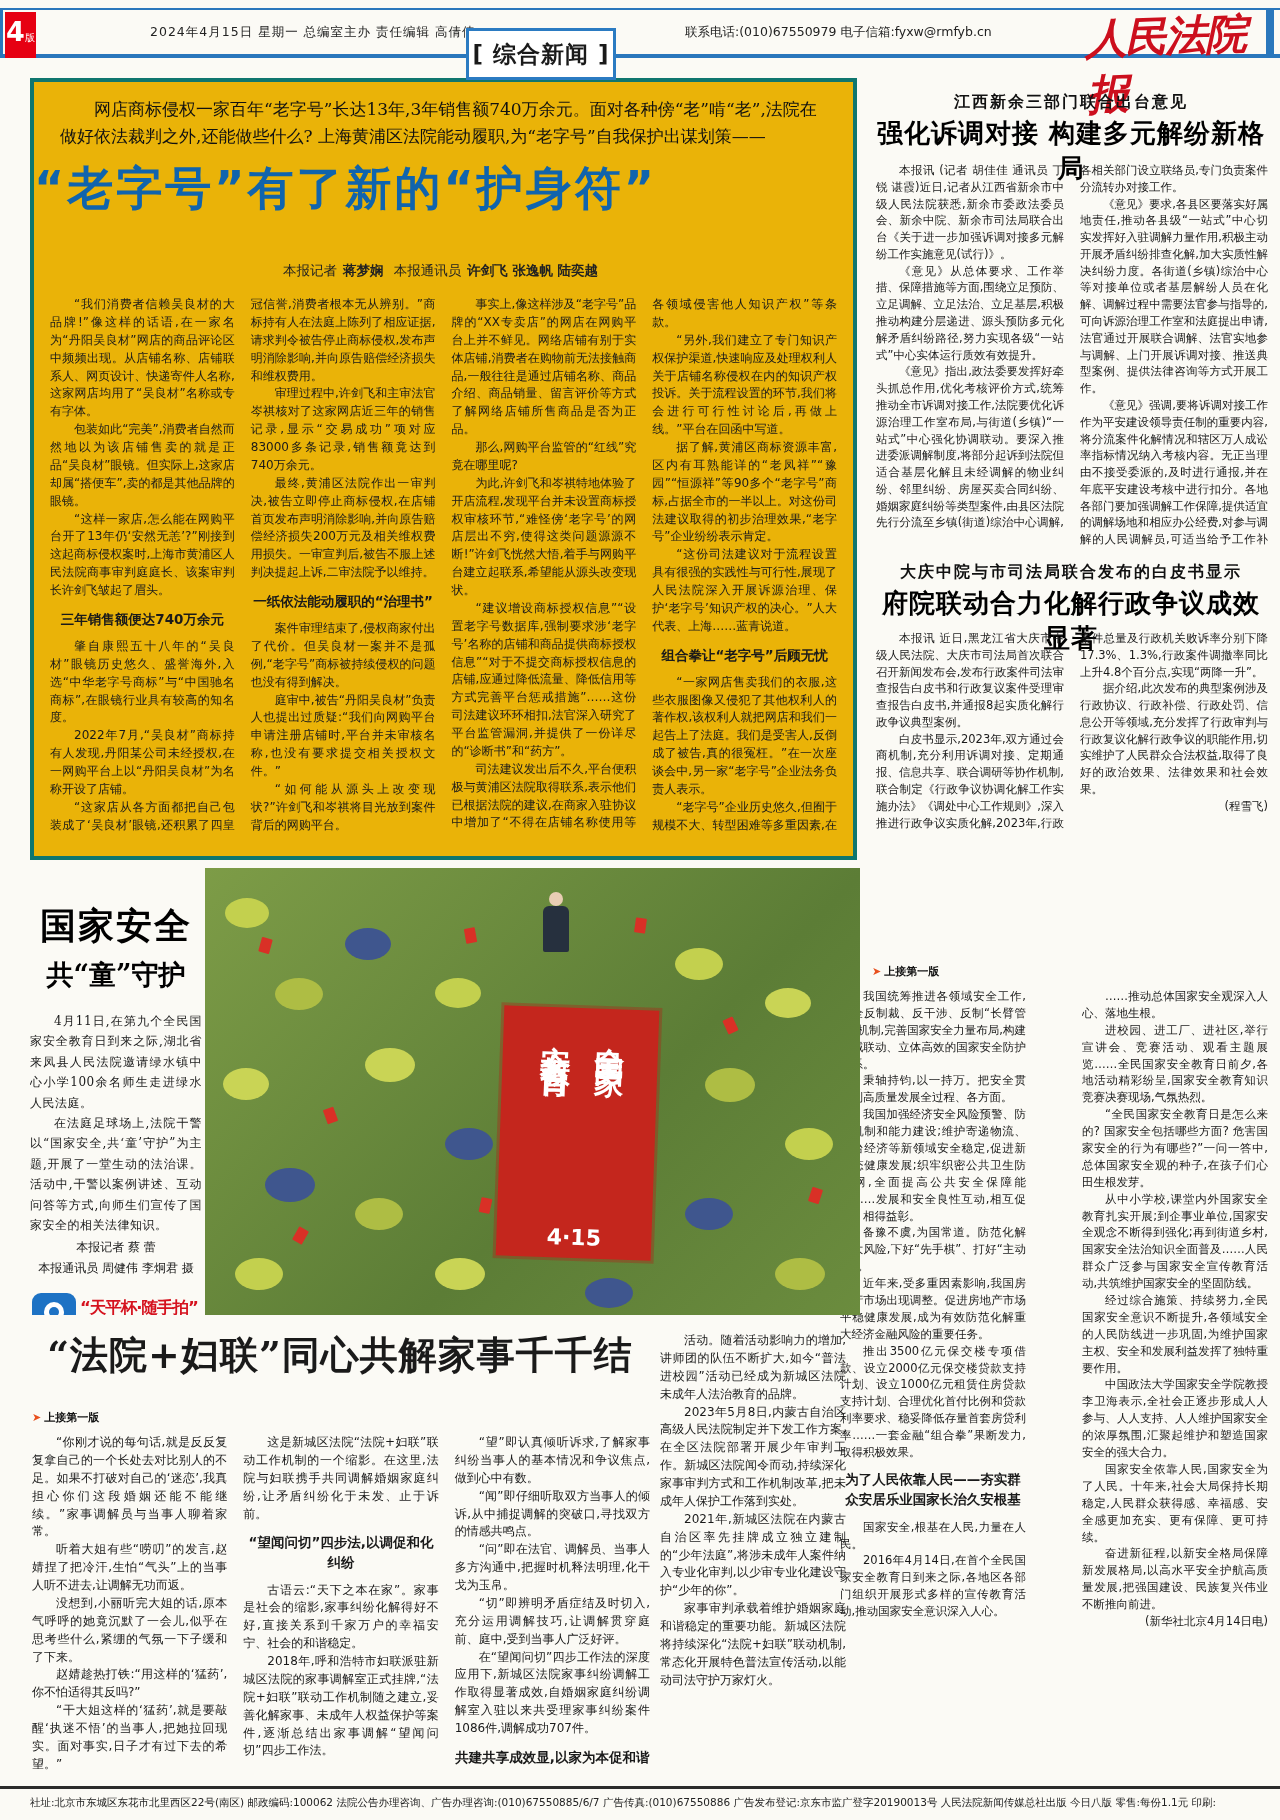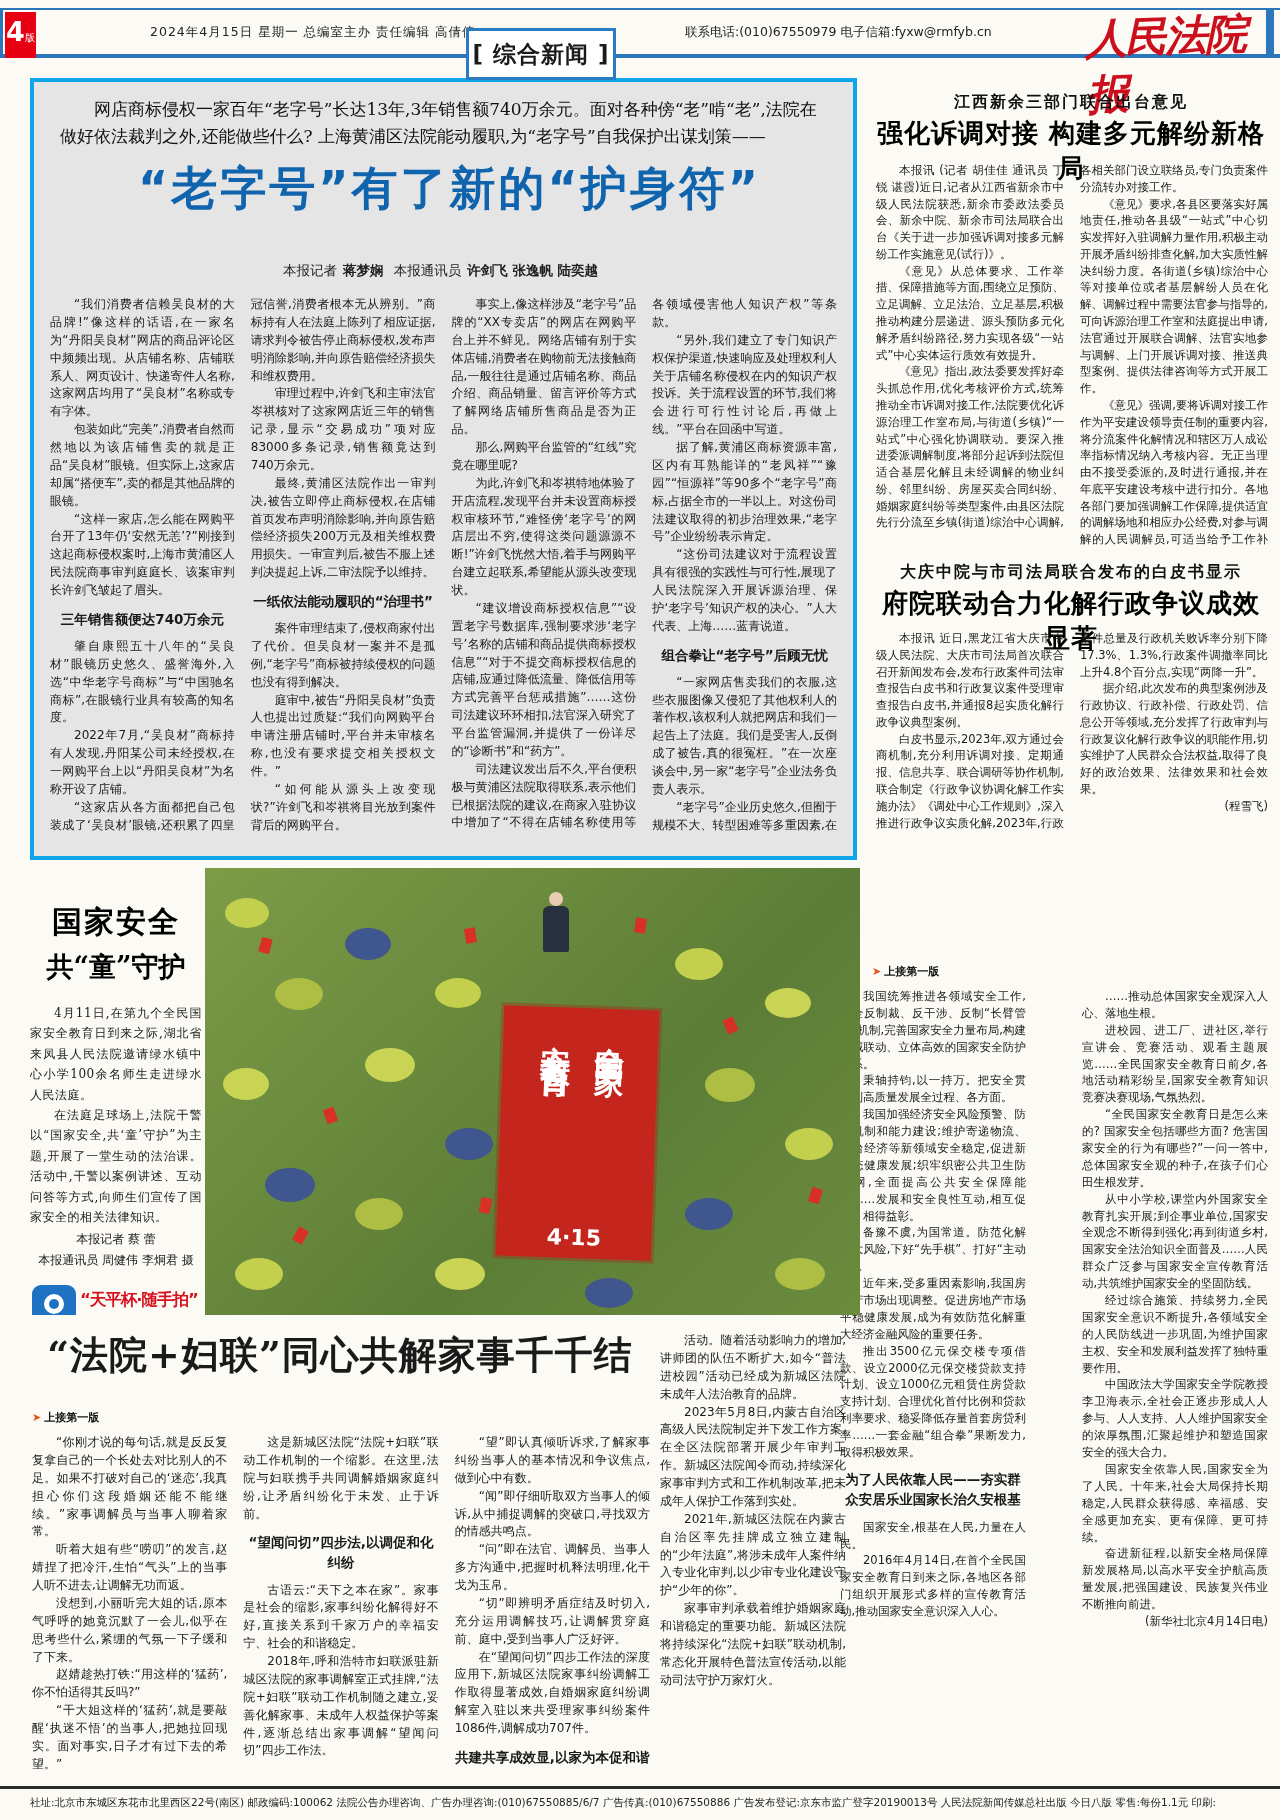--- a/index.html
+++ b/index.html
@@ -11,23 +11,23 @@
   
   .badge{left:5px;top:12px;width:31px;height:46px;background:#e60012;color:#fff;text-align:center;line-height:1;}
   .badge .n{font-size:27px;font-weight:bold;display:inline-block;margin-top:6px;}
   .badge .u{font-size:10px;display:inline-block;}
   .dateline{left:150px;top:24px;font-size:12.5px;color:#222;letter-spacing:1px;}
   .contact{left:685px;top:24px;font-size:12.5px;color:#222;}
   .masthead{left:1086px;top:8px;font-size:42px;color:#cc0f1d;font-weight:bold;font-style:italic;font-family:"DejaVu Serif",serif;transform:rotate(-2deg);letter-spacing:-2px;}
   .section-box{left:466px;top:28px;width:144px;height:46px;background:#fff;border:3px solid #2b7bc2;z-index:5;text-align:center;}
   .section-box span{font-size:23px;font-weight:bold;line-height:46px;letter-spacing:1px;}
   
-  .leadbox{left:30px;top:78px;width:827px;height:782px;border:4px solid #0ea5e9;box-sizing:border-box;background:#e5e5e5;overflow:hidden;}
+  .leadbox{left:30px;top:78px;width:827px;height:782px;border:4px solid #0f766e;box-sizing:border-box;background:#eab308;overflow:hidden;}
   .lead-intro{left:26px;top:14px;width:767px;font-size:17px;line-height:1.6;text-indent:2em;font-family:"DejaVu Serif",serif;color:#111;}
-  .lead-headline{left:0;top:76px;width:727px;text-align:right;color:#1064ad;font-size:46px;font-weight:900;letter-spacing:3px;}
+  .lead-headline{left:0;top:76px;width:727px;text-align:left;color:#1064ad;font-size:46px;font-weight:900;letter-spacing:3px;}
   .lead-byline{left:0;top:180px;width:819px;text-align:center;font-size:13.5px;color:#222;}
   .lead-byline b{margin:0 6px;}
   .lead-cols{left:16px;top:214px;width:787px;height:548px;column-count:4;column-gap:16px;font-size:12px;line-height:1.49;overflow:hidden;}
   .para{margin:0;text-indent:2em;text-align:justify;}
   .xhead{margin:9px 0;font-size:13.5px;text-align:center;font-weight:bold;text-indent:0;}
   .credit{text-align:right;text-indent:0;}
   
   .kicker{font-size:16px;color:#111;letter-spacing:2px;font-family:"DejaVu Serif",serif;}
   .r-head{font-family:"DejaVu Serif",serif;font-weight:bold;font-size:26px;letter-spacing:1px;color:#000;}
   .rbody{column-count:2;column-gap:16px;font-size:11.5px;line-height:1.46;overflow:hidden;}
@@ -40,21 +40,21 @@
   .blob{position:absolute;border-radius:50%;}
   .booklet{position:absolute;width:11px;height:15px;background:#d93026;border-radius:1px;}
   .banner{position:absolute;left:295px;top:140px;width:155px;height:250px;background:#c4261d;transform:rotate(2deg);box-shadow:0 0 0 3px rgba(180,30,20,.35);}
   .banner .vtxt{position:absolute;top:14px;color:#fff;font-weight:bold;font-size:30px;writing-mode:vertical-rl;letter-spacing:6px;font-family:"DejaVu Serif",serif;}
   .banner .d{position:absolute;left:0;bottom:8px;width:100%;text-align:center;color:#fff;font-weight:bold;font-size:22px;}
   .figure-suit{position:absolute;left:338px;top:38px;width:26px;height:46px;background:#26303e;border-radius:6px 6px 2px 2px;}
   .figure-head{position:absolute;left:344px;top:24px;width:14px;height:14px;border-radius:50%;background:#e9cdb4;}
   
   .sb{left:30px;top:868px;width:172px;height:447px;overflow:hidden;}
   .sb-h{font-family:"DejaVu Serif",serif;font-weight:bold;text-align:center;color:#000;}
-  .sb-h1{font-size:30px;letter-spacing:2px;margin-top:34px;}
+  .sb-h1{font-size:36px;letter-spacing:2px;margin-top:34px;}
   .sb-h2{font-size:27px;margin-top:6px;}
   .sb-body{margin-top:18px;font-size:12px;line-height:1.7;font-family:"DejaVu Serif",serif;letter-spacing:.5px;}
   .sb-body .para{text-indent:2em;}
   .sb-credit{font-size:12px;text-align:center;margin-top:4px;font-family:"DejaVu Serif",serif;}
   .contest{margin-top:14px;position:relative;height:74px;}
   .cam{position:absolute;left:2px;top:2px;width:44px;height:40px;background:#1d72c4;border-radius:9px;}
   .cam .lens{position:absolute;left:12px;top:9px;width:20px;height:20px;border-radius:50%;background:#fff;}
   .cam .lens2{position:absolute;left:17px;top:14px;width:10px;height:10px;border-radius:50%;background:#1d72c4;}
   .contest .t{position:absolute;left:50px;top:6px;font-size:16.5px;font-weight:900;color:#d5121e;letter-spacing:-1px;}
   

